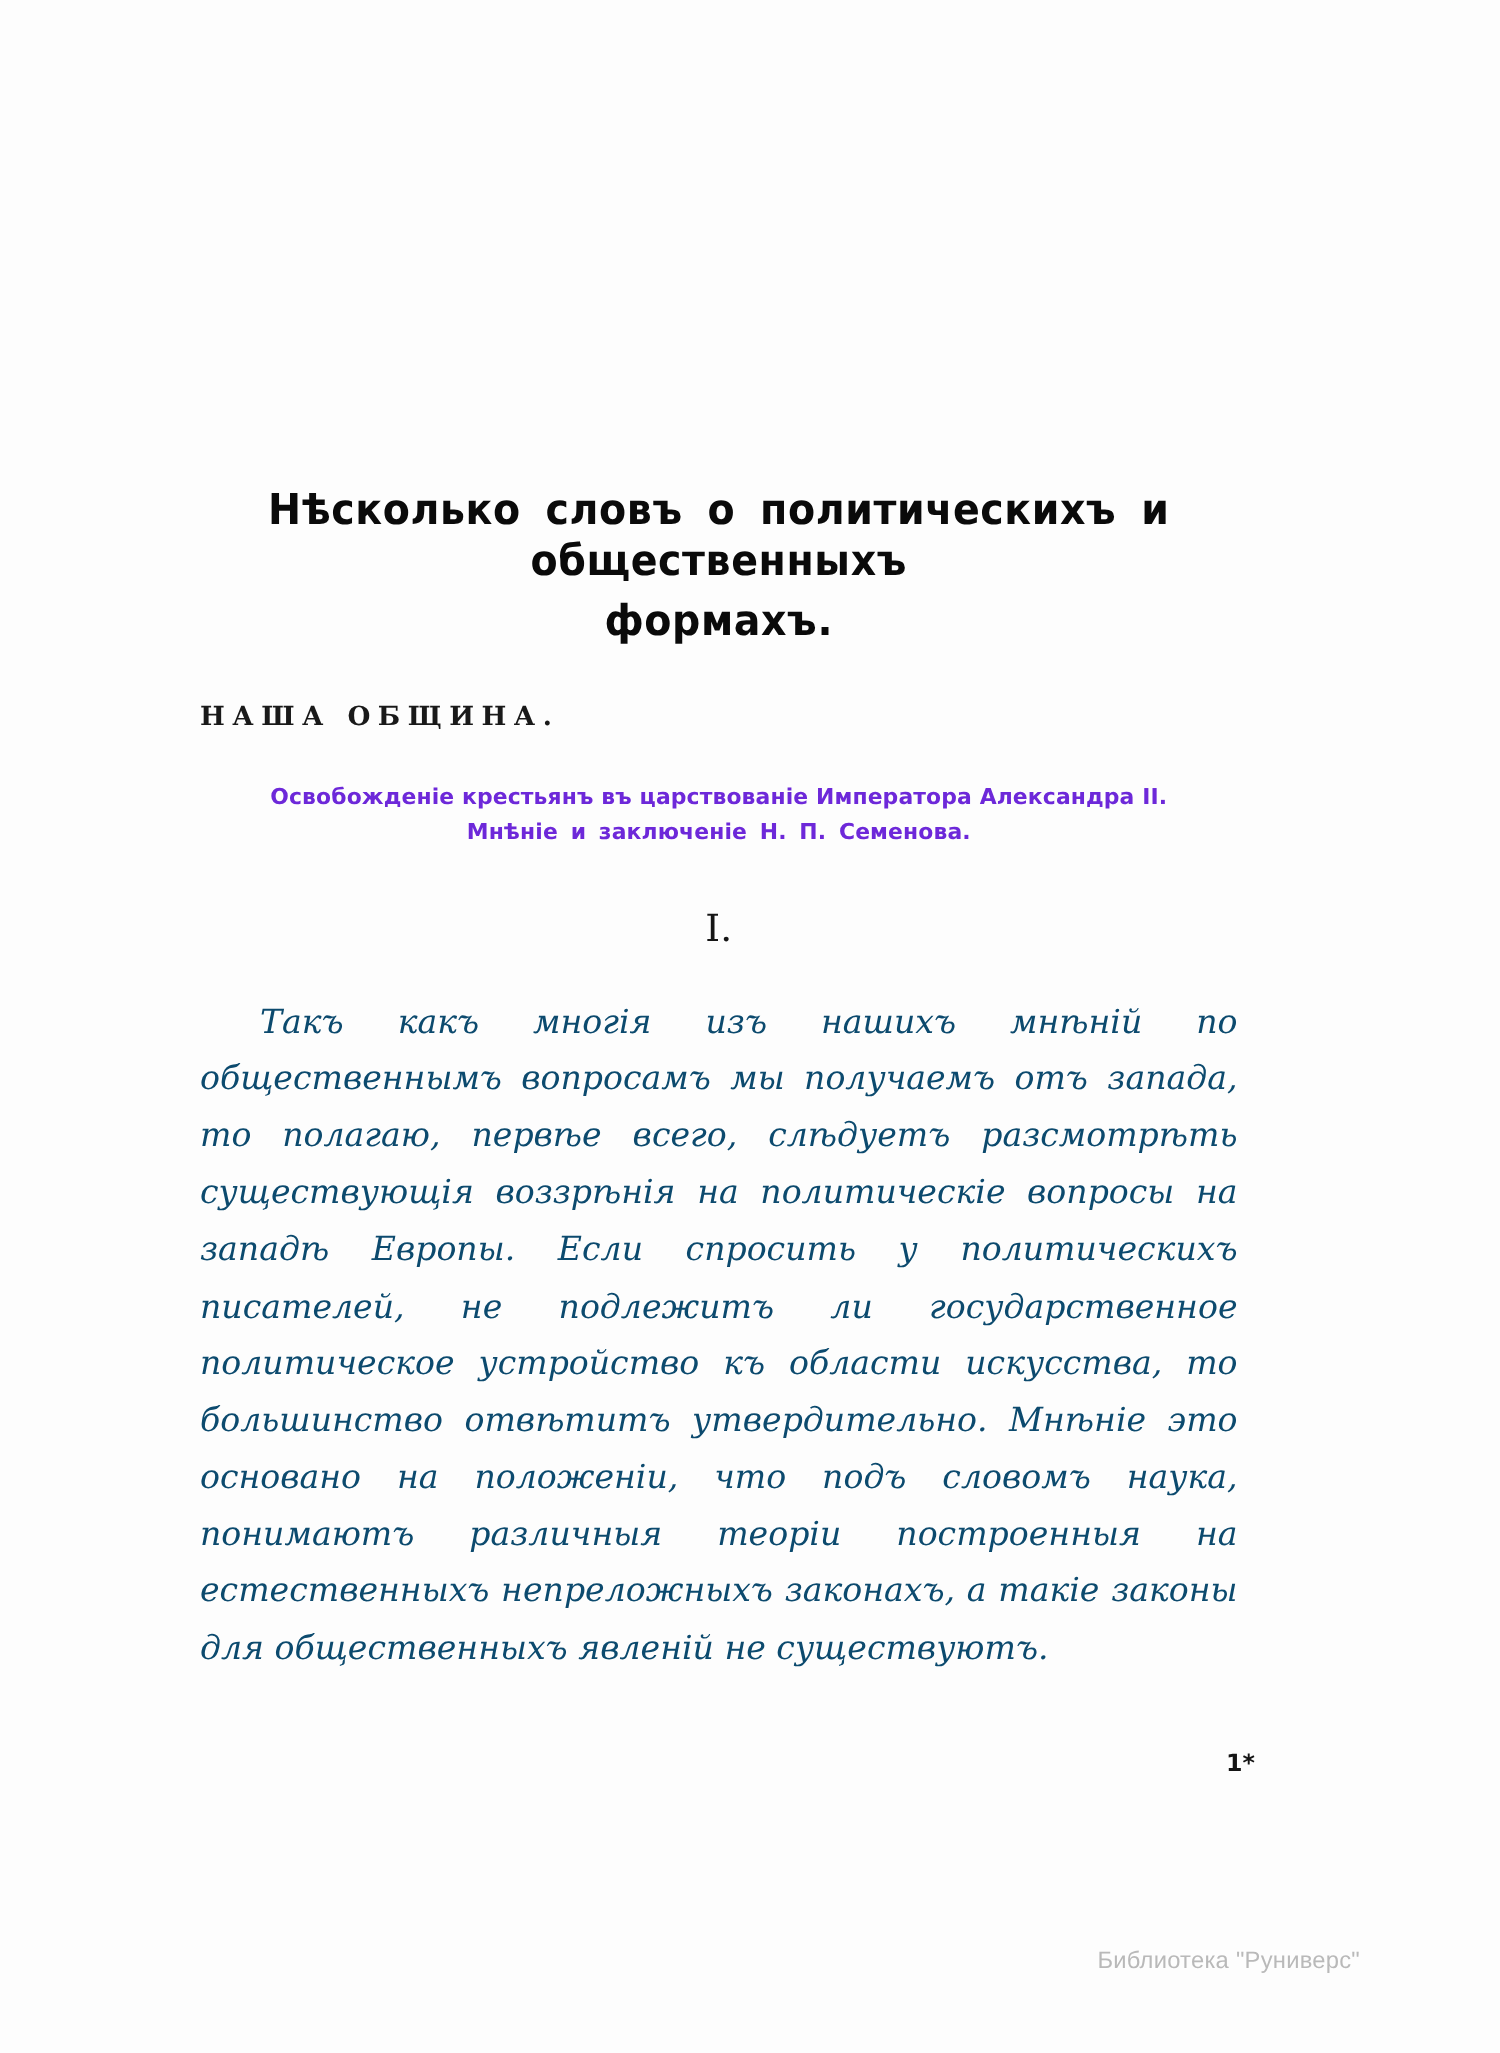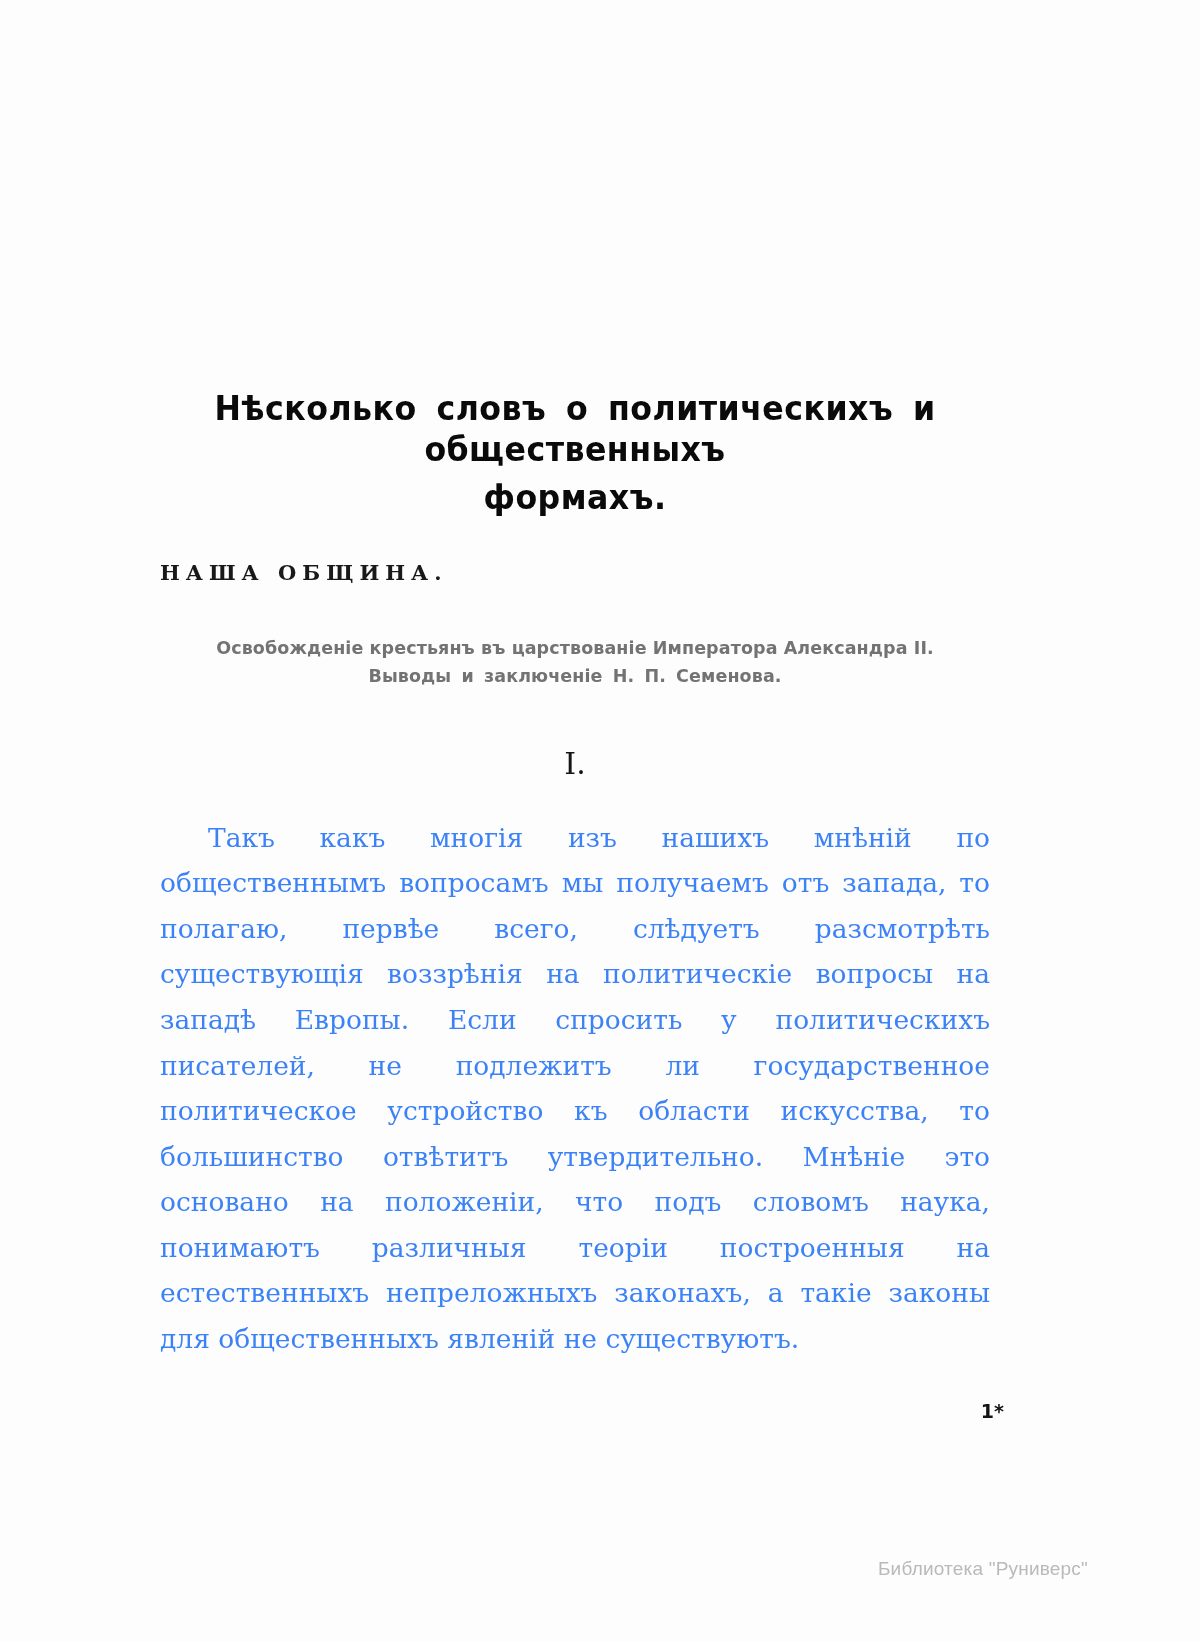--- a/index.html
+++ b/index.html
@@ -47,29 +47,29 @@
   }
   .subtitle {
     margin: 0;
     padding-top: 42px;
     font-family: "DejaVu Serif", serif;
     font-size: 21px;
     letter-spacing: 6px;
     color: #191919;
   }
   .credit {
-    margin: 10px;
+    margin: 0;
     padding-top: 40px;
     text-align: center;
     font-family: "DejaVu Sans", sans-serif;
     font-weight: bold;
     font-size: 17.5px;
     line-height: 1.55;
     letter-spacing: 0.1px;
-    color: #737373;
+    color: #6d28d9;
   }
   .credit .cl {
     display: block;
   }
   .credit .cl2 {
     display: block;
     word-spacing: 4px;
   }
   .section-number {
     margin: 0;
@@ -80,23 +80,24 @@
     color: #151515;
   }
   .body-text {
     margin: 0;
     padding-top: 34px;
     font-family: "DejaVu Serif", serif;
     font-size: 26.5px;
     line-height: 1.72;
     text-align: justify;
     text-justify: inter-word;
-    color: #3b82f6;
+    color: #0c4a6e;
     text-indent: 48px;
     hyphens: manual;
+    font-style: italic;
   }
   .page-marker {
     position: absolute;
     right: 196px;
     top: 1400px;
     font-family: "DejaVu Sans", sans-serif;
     font-weight: bold;
     font-size: 19px;
     color: #141414;
   }
@@ -118,21 +119,21 @@
 
     <h1 class="title">
       <span class="line1">Нѣсколько словъ о политическихъ и общественныхъ</span>
       <span class="line2">формахъ.</span>
     </h1>
 
     <h2 class="subtitle">НАША ОБЩИНА.</h2>
 
     <div class="credit">
       <span class="cl">Освобожденіе крестьянъ въ царствованіе Императора Александра II.</span>
-      <span class="cl2">Выводы и заключеніе Н. П. Семенова.</span>
+      <span class="cl2">Мнѣніе и заключеніе Н. П. Семенова.</span>
     </div>
 
     <div class="section-number">I.</div>
 
     <p class="body-text">Такъ какъ многія изъ нашихъ мнѣній по общественнымъ вопросамъ мы получаемъ отъ запада, то полагаю, первѣе всего, слѣдуетъ разсмотрѣть существующія воззрѣнія на политическіе вопросы на западѣ Европы. Если спросить у политическихъ писателей, не подлежитъ ли государственное политическое устройство къ области искусства, то большинство отвѣтитъ утвердительно. Мнѣніе это основано на положеніи, что подъ словомъ наука, понимаютъ различныя теоріи построенныя на естественныхъ непреложныхъ законахъ, а такіе законы для общественныхъ явленій не существуютъ.</p>
 
   </div>
 
   <div class="page-marker">1*</div>
 

